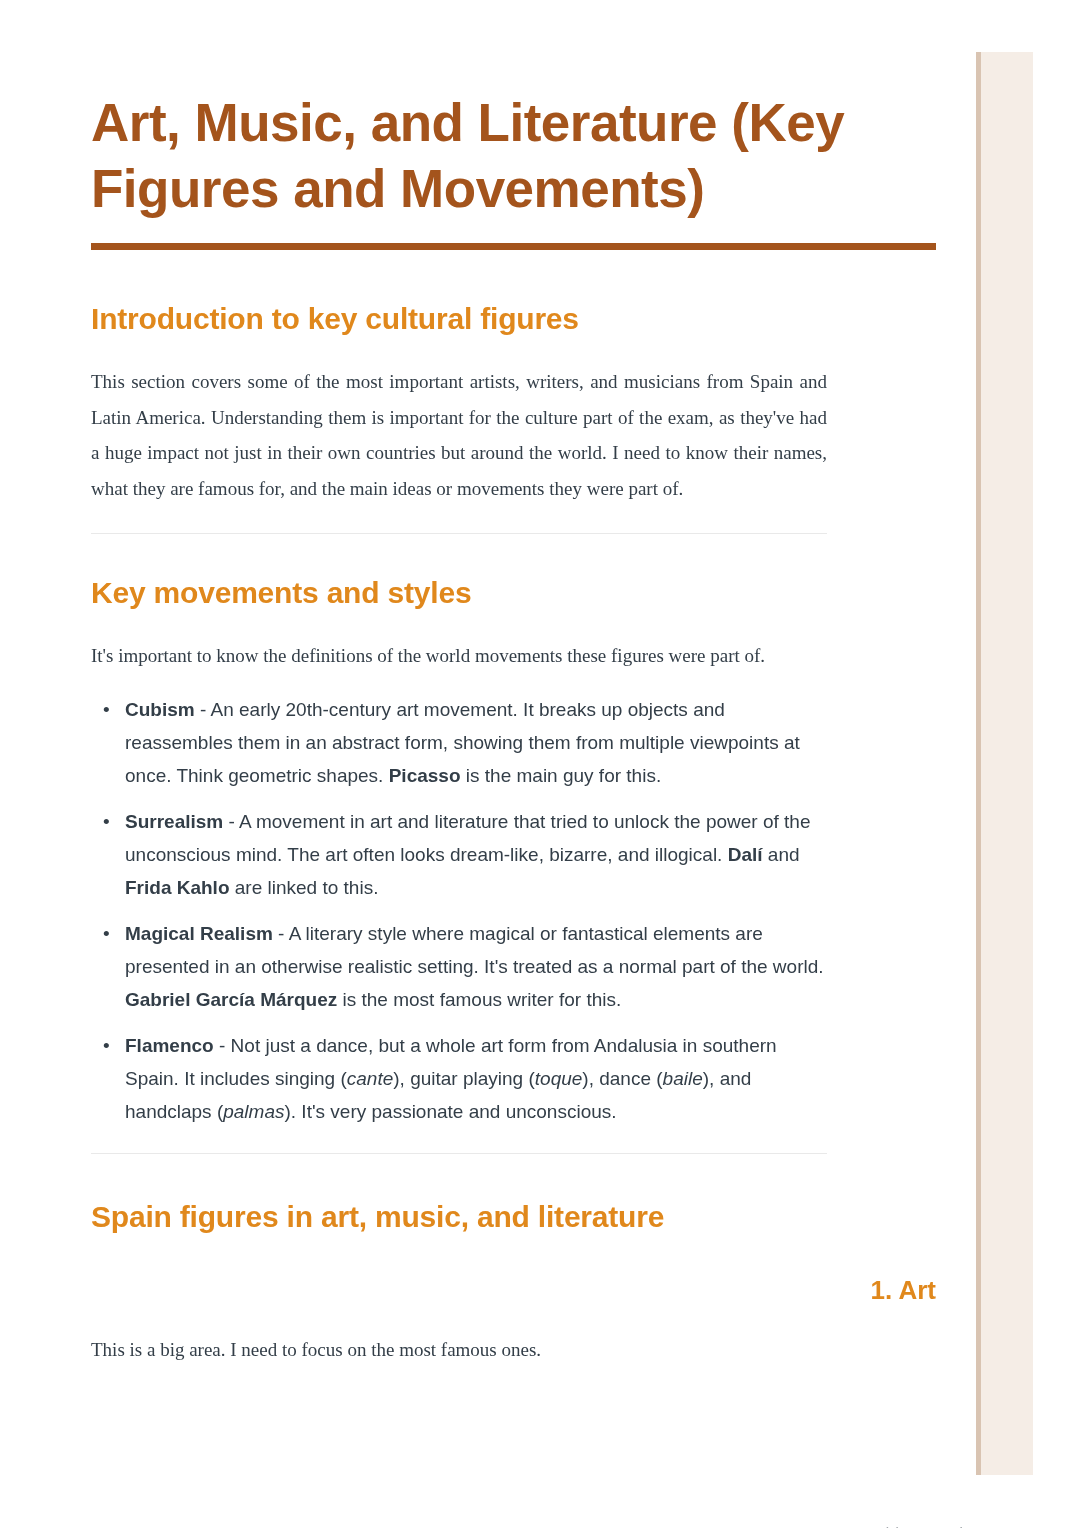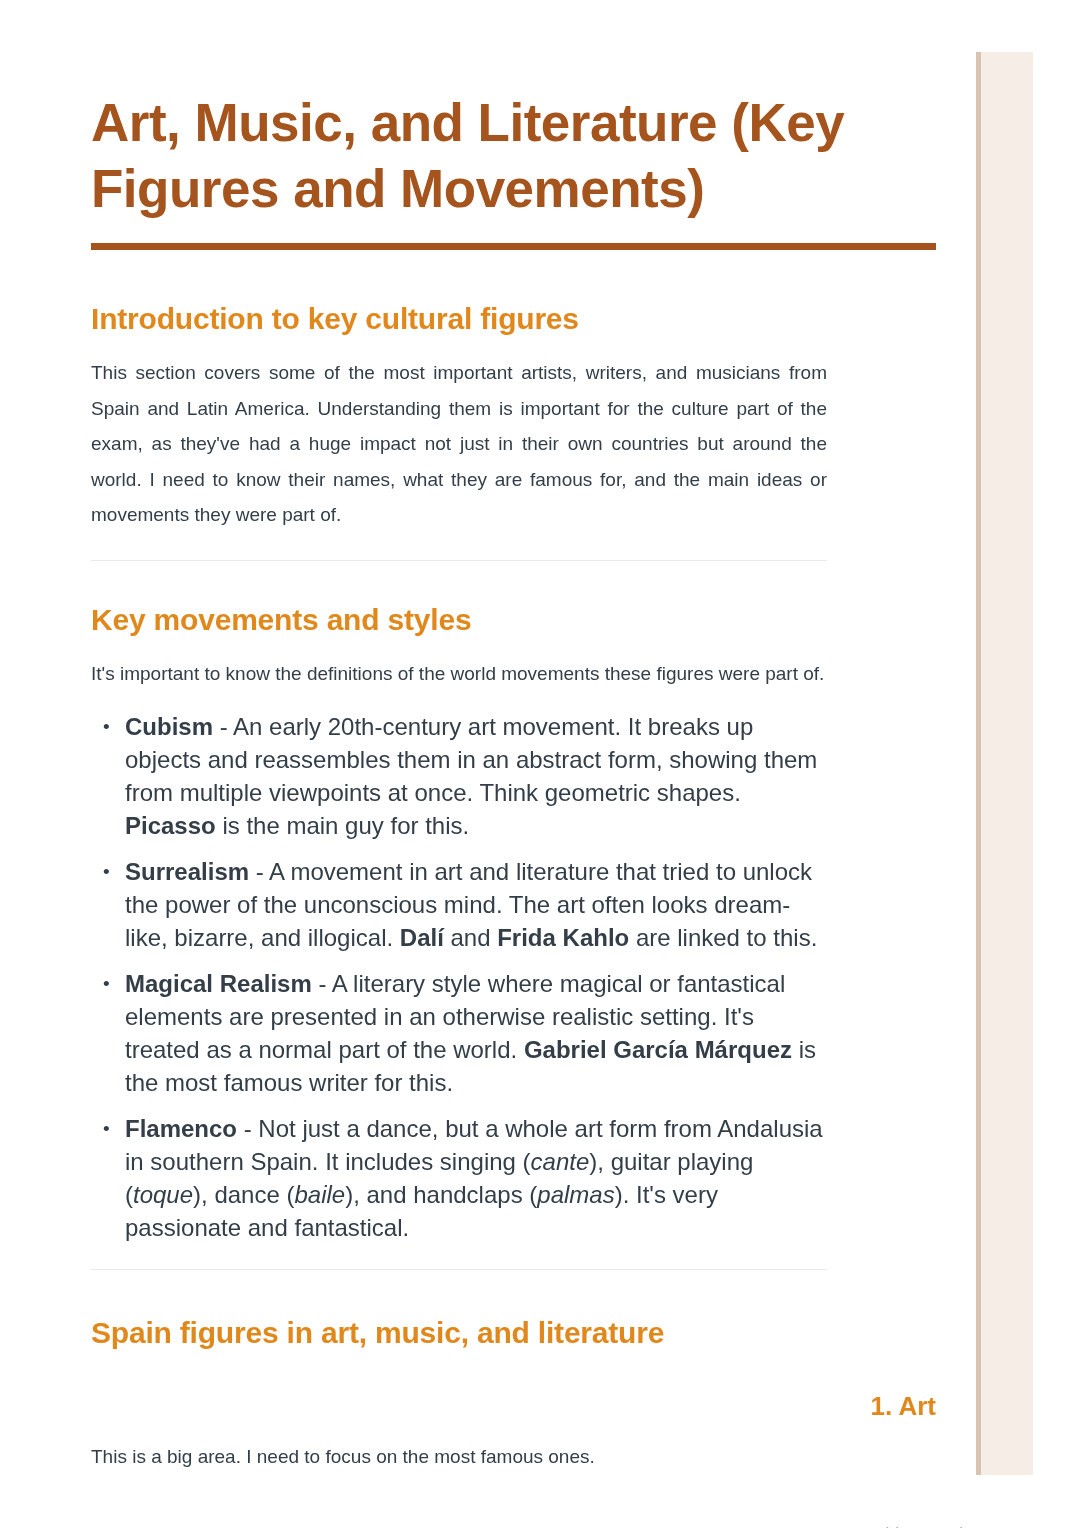--- a/index.html
+++ b/index.html
@@ -65,46 +65,47 @@
   }
   h3.sub-heading{
     margin-top:38px;
     font-size:26px;
     line-height:32px;
     font-weight:800;
     color:var(--heading-orange);
     text-align:right;
   }
   p.body-para{
-    margin-top:17px;
+    margin-top:26px;
     width:736px;
     font-size:19px;
     line-height:35.5px;
     color:var(--body-text);
+    font-family:Liberation Serif, serif;
   }
   p.justify{text-align:justify;}
   .divider{
     margin-top:27px;
     width:736px;
     height:1px;
     background:var(--divider);
   }
   .divider.d2{margin-top:25px;}
   h2.mt2{margin-top:40px;}
   h2.mt3{margin-top:44px;}
   ul.movements{
     margin-top:19px;
     width:736px;
     list-style:none;
     padding-left:34px;
     color:var(--body-text);
   }
   ul.movements li{
     position:relative;
-    font-size:24px;
+    font-size:19px;
     line-height:33px;
     margin-bottom:13px;
   }
   ul.movements li:last-child{margin-bottom:0;}
   ul.movements li::before{
     content:"\2022";
     position:absolute;
     left:-22px;
     top:0;
     font-size:19px;
@@ -140,21 +141,21 @@
 
     <div class="divider"></div>
 
     <section>
       <h2 class="section-heading mt2">Key movements and styles</h2>
       <p class="body-para justify">It's important to know the definitions of the world movements these figures were part of.</p>
       <ul class="movements">
         <li><b>Cubism</b><span> - An early 20th-century art movement. It breaks up objects and reassembles them in an abstract form, showing them from multiple viewpoints at once. Think geometric shapes. </span><b>Picasso</b><span> is the main guy for this.</span></li>
         <li><b>Surrealism</b><span> - A movement in art and literature that tried to unlock the power of the unconscious mind. The art often looks dream-like, bizarre, and illogical. </span><b>Dalí</b><span> and </span><b>Frida Kahlo</b><span> are linked to this.</span></li>
         <li><b>Magical Realism</b><span> - A literary style where magical or fantastical elements are presented in an otherwise realistic setting. It's treated as a normal part of the world. </span><b>Gabriel García Márquez</b><span> is the most famous writer for this.</span></li>
-        <li><b>Flamenco</b><span> - Not just a dance, but a whole art form from Andalusia in southern Spain. It includes singing (</span><i>cante</i><span>), guitar playing (</span><i>toque</i><span>), dance (</span><i>baile</i><span>), and handclaps (</span><i>palmas</i><span>). It's very passionate and fantastical.</span></li>
+        <li><b>Flamenco</b><span> - Not just a dance, but a whole art form from Andalusia in southern Spain. It includes singing (</span><i>cante</i><span>), guitar playing (</span><i>toque</i><span>), dance (</span><i>baile</i><span>), and handclaps (</span><i>palmas</i><span>). It's very passionate and unconscious.</span></li>
       </ul>
     </section>
 
     <div class="divider d2"></div>
 
     <section>
       <h2 class="section-heading mt3">Spain figures in art, music, and literature</h2>
       <h3 class="sub-heading">1. Art</h3>
       <p class="body-para">This is a big area. I need to focus on the most famous ones.</p>
     </section>

